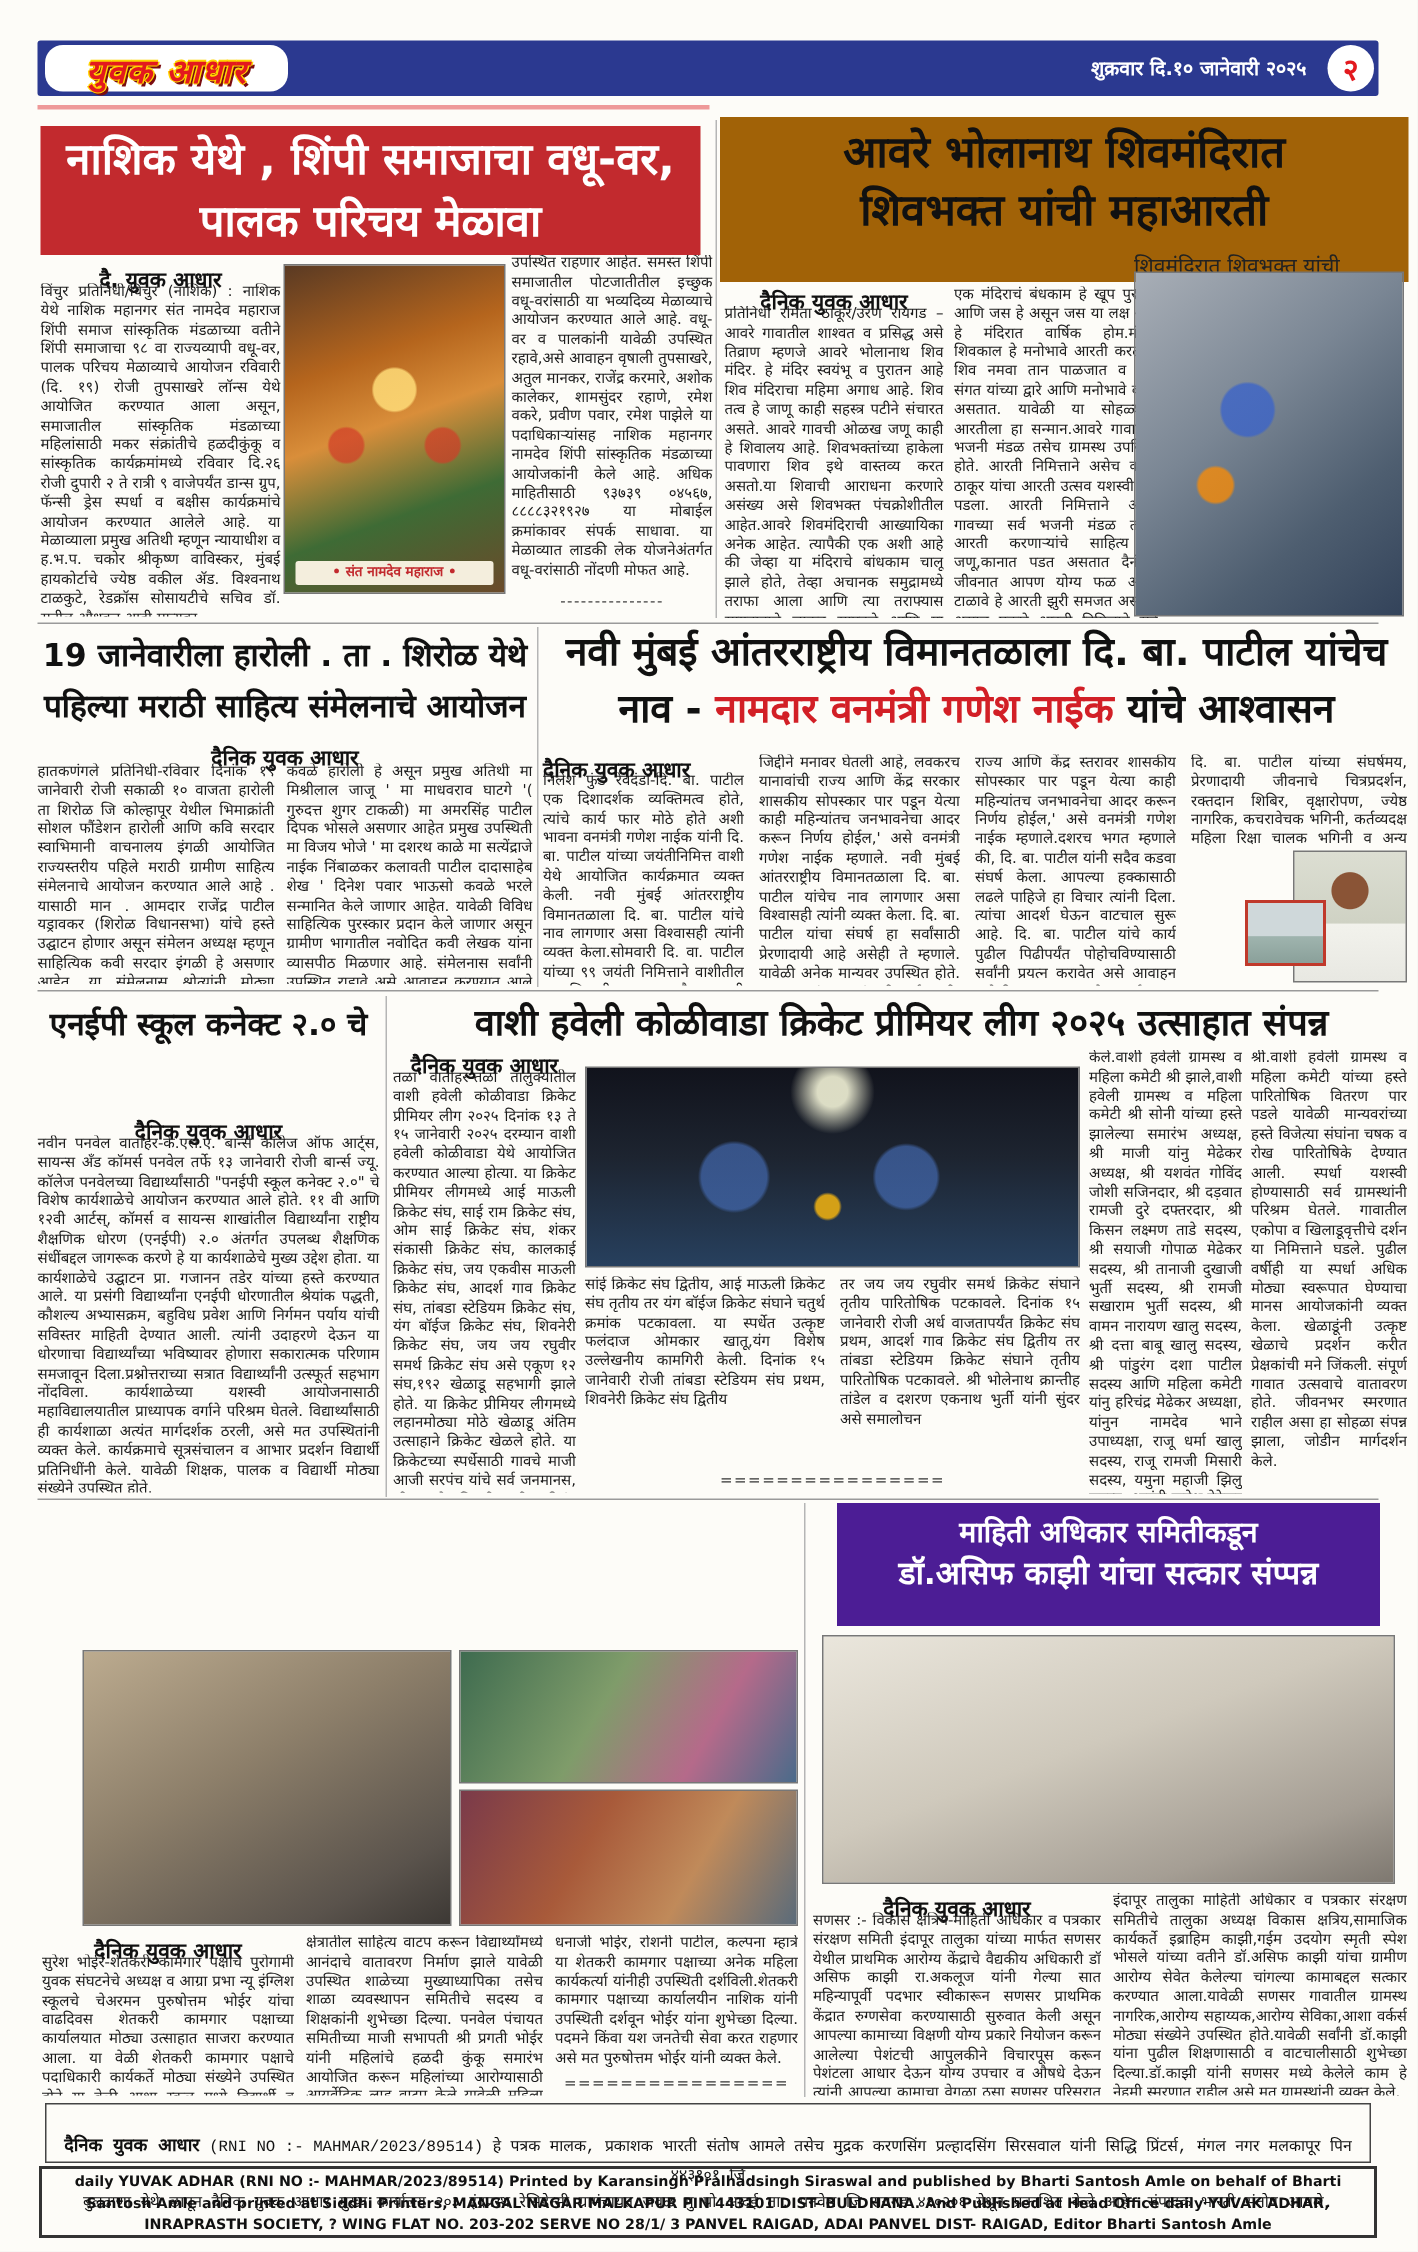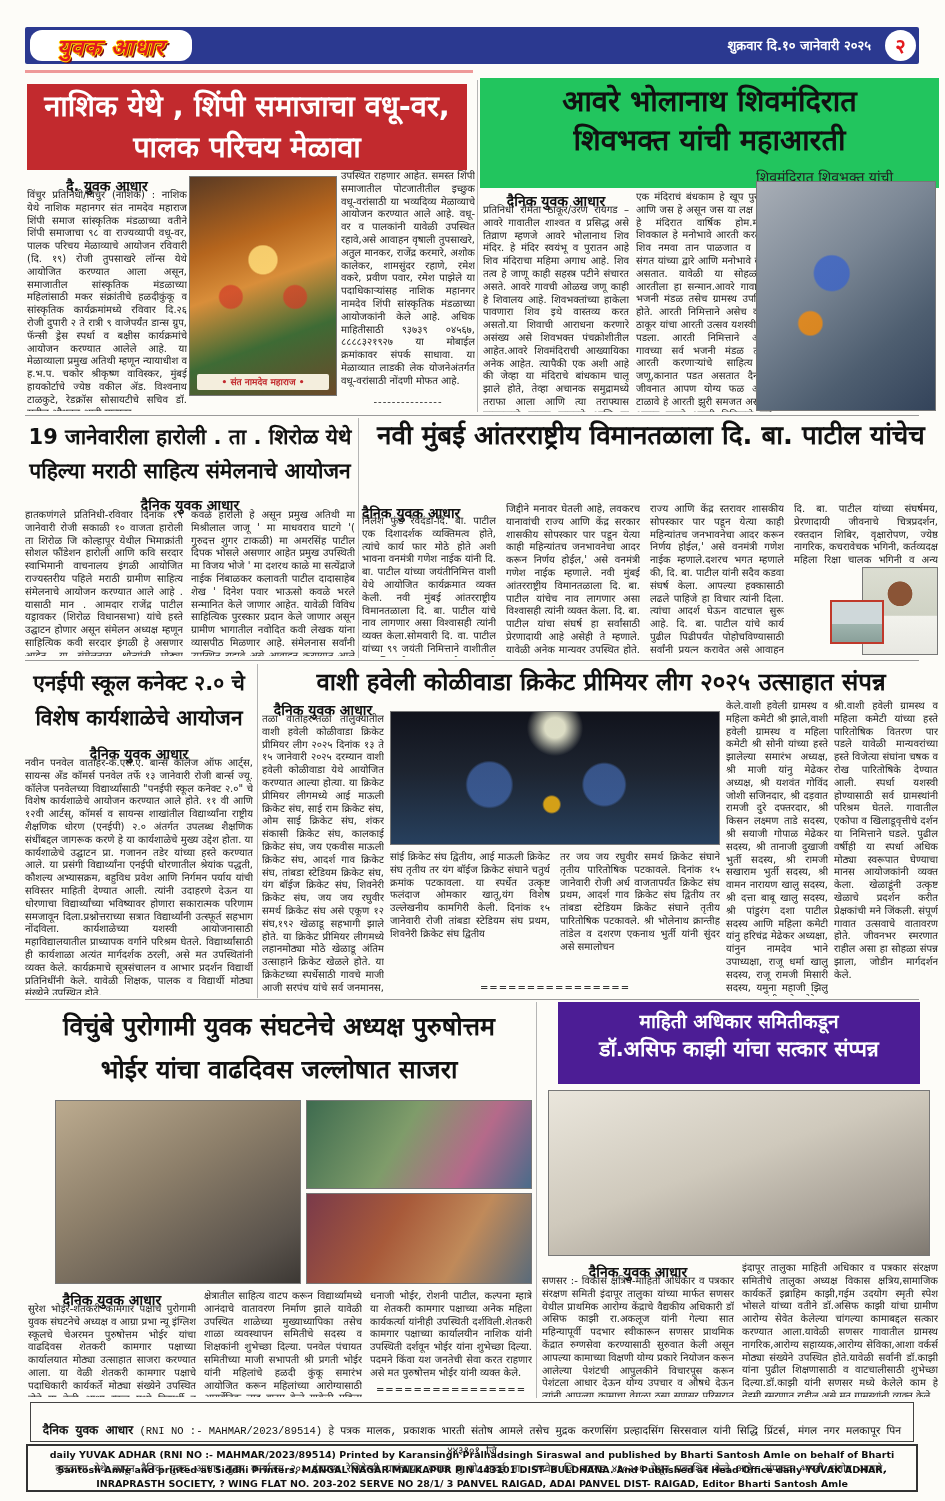--- a/index.html
+++ b/index.html
@@ -29,21 +29,21 @@
     font-size:29px; font-weight:800; text-align:center; line-height:1.4; padding-top:2px; }
   .a1-capstrip { position:absolute; left:7px; right:7px; bottom:5px; height:16px; background:#f4eedd; color:#c22a2e;
     font-size:9px; font-weight:700; text-align:center; line-height:16px; border-radius:2px; }
   .p-namdev { background:
     radial-gradient(circle at 50% 38%, rgba(255,220,120,.85) 0 9%, transparent 10%),
     radial-gradient(circle at 28% 55%, rgba(210,60,40,.7) 0 7%, transparent 8%),
     radial-gradient(circle at 72% 55%, rgba(210,60,40,.7) 0 7%, transparent 8%),
     linear-gradient(160deg,#5a3a23 0%,#b5651d 30%,#d98e3a 48%,#3e6b35 72%,#6b4a2a 100%); }
 
   
-  .a2-cream { position:absolute; left:480px; top:78px; width:459px; height:110px; background:#22c55e; }
+  .a2-cream { position:absolute; left:480px; top:78px; width:459px; height:110px; background:#a16207; }
   .a2-head { position:absolute; left:0; top:4px; width:100%; color:#111; font-size:29px; font-weight:800; text-align:center; line-height:1.35; }
   .p-aarti { background:
     radial-gradient(circle at 30% 62%, rgba(255,140,0,.75) 0 6%, transparent 7%),
     radial-gradient(circle at 42% 40%, rgba(60,100,200,.8) 0 10%, transparent 11%),
     linear-gradient(140deg,#a8aeb6 0%,#7a8694 40%,#4e5e70 72%,#33435a 100%); }
 
   
   .h-black { position:absolute; color:#111; font-weight:800; text-align:center; }
   .red-sp { color:#d21f26; }
 
@@ -119,56 +119,52 @@
     <div>पहिल्या मराठी साहित्य संमेलनाचे आयोजन</div>
   </div>
   <div class="abs byline" style="left:25px; top:495px; width:330px;">दैनिक युवक आधार</div>
   <div class="abs col" style="left:25px; top:509px; width:158px; height:147px;">हातकणंगले प्रतिनिधी-रविवार दिनांक १९ जानेवारी रोजी सकाळी १० वाजता  हारोली ता शिरोळ जि कोल्हापूर येथील भिमाक्रांती सोशल फौंडेशन हारोली आणि कवि सरदार स्वाभिमानी वाचनालय इंगळी आयोजित राज्यस्तरीय पहिले मराठी ग्रामीण साहित्य संमेलनाचे आयोजन करण्यात आले आहे . यासाठी मान . आमदार राजेंद्र पाटील यड्रावकर (शिरोळ विधानसभा) यांचे हस्ते उद्घाटन होणार असून संमेलन अध्यक्ष म्हणून साहित्यिक कवी सरदार इंगळी हे असणार आहेत. या संमेलनास श्रोत्यांनी मोठ्या संख्येने उपस्थित राहावे असे आवाहन आयोजकांनी केले आहे.</div>
   <div class="abs col" style="left:191px; top:509px; width:164px; height:147px;">कवळे हारोली हे असून प्रमुख अतिथी मा मिश्रीलाल जाजू ' मा माधवराव घाटगे '( गुरुदत्त शुगर टाकळी) मा अमरसिंह पाटील दिपक भोसले असणार आहेत प्रमुख उपस्थिती मा विजय भोजे ' मा दशरथ काळे मा सत्येंद्राजे नाईक निंबाळकर कलावती पाटील दादासाहेब शेख ' दिनेश पवार भाऊसो कवळे भरले सन्मानित केले जाणार आहेत. यावेळी विविध साहित्यिक पुरस्कार प्रदान केले जाणार असून ग्रामीण भागातील नवोदित कवी लेखक यांना व्यासपीठ मिळणार आहे. संमेलनास सर्वांनी उपस्थित राहावे असे आवाहन करण्यात आले आहे.</div>
 
   <div class="vline" style="left:358px; top:418px; height:240px;"></div>
 
   <div class="h-black" style="left:362px; top:417px; width:578px; font-size:26px; line-height:1.45;">
     <div>नवी मुंबई आंतरराष्ट्रीय विमानतळाला दि. बा. पाटील यांचेच</div>
+    <div><span>नाव - </span><span class="red-sp">नामदार वनमंत्री गणेश नाईक</span><span> यांचे आश्वासन</span></div>
   </div>
   <div class="abs byline" style="left:362px; top:503px; width:134px; text-align:left;">दैनिक युवक आधार</div>
   <div class="abs col" style="left:362px; top:515px; width:134px; height:142px;">निलेश फुंडे रेवदंडा-दि. बा. पाटील एक दिशादर्शक व्यक्तिमत्व होते, त्यांचे कार्य फार मोठे होते अशी भावना वनमंत्री गणेश नाईक यांनी दि. बा. पाटील यांच्या जयंतीनिमित्त वाशी येथे आयोजित कार्यक्रमात व्यक्त केली. नवी मुंबई आंतरराष्ट्रीय विमानतळाला दि. बा. पाटील यांचे नाव लागणार असा विश्वासही त्यांनी व्यक्त केला.सोमवारी दि. वा. पाटील यांच्या ९९ जयंती निमित्ताने वाशीतील छ. शिवाजी महाराज चौकात नवी मुंबई पुनर्वसन सामाजिक संस्थेच्या वतीने आयोजित कार्यक्रमात ते बोलत होते. 'नवी मुंबई आंतरराष्ट्रीय विमानतळाला दि. बां.चे नाव लागावे हा मला विश्वास आहे. कारण न्यायालय राजकड हे सर्वांचे निर्णय घेतले आहे, लवकरच यानावांची</div>
   <div class="abs col" style="left:506px; top:503px; width:134px; height:154px;">जिद्दीने मनावर घेतली आहे, लवकरच यानावांची राज्य आणि केंद्र सरकार शासकीय सोपस्कार पार पडून येत्या काही महिन्यांतच जनभावनेचा आदर करून निर्णय होईल,' असे वनमंत्री गणेश नाईक म्हणाले. नवी मुंबई आंतरराष्ट्रीय विमानतळाला दि. बा. पाटील यांचेच नाव लागणार असा विश्वासही त्यांनी व्यक्त केला. दि. बा. पाटील यांचा संघर्ष हा सर्वांसाठी प्रेरणादायी आहे असेही ते म्हणाले. यावेळी अनेक मान्यवर उपस्थित होते. प्रकल्पग्रस्तांच्या प्रश्नांवरही चर्चा झाली.</div>
   <div class="abs col" style="left:650px; top:503px; width:134px; height:154px;">राज्य आणि केंद्र स्तरावर शासकीय सोपस्कार पार पडून येत्या काही महिन्यांतच जनभावनेचा आदर करून निर्णय होईल,' असे वनमंत्री गणेश नाईक म्हणाले.दशरच भगत म्हणाले की, दि. बा. पाटील यांनी सदैव कडवा संघर्ष केला. आपल्या हक्कासाठी लढले पाहिजे हा विचार त्यांनी दिला. त्यांचा आदर्श घेऊन वाटचाल सुरू आहे. दि. बा. पाटील यांचे कार्य पुढील पिढीपर्यंत पोहोचविण्यासाठी सर्वांनी प्रयत्न करावेत असे आवाहन यावेळी करण्यात आले. कार्यक्रमास नागरिक मोठ्या संख्येने उपस्थित होते.</div>
   <div class="abs col" style="left:794px; top:503px; width:144px; height:62px;">दि. बा. पाटील यांच्या संघर्षमय, प्रेरणादायी जीवनाचे चित्रप्रदर्शन, रक्तदान शिबिर, वृक्षारोपण, ज्येष्ठ नागरिक, कचरावेचक भगिनी, कर्तव्यदक्ष महिला रिक्षा चालक भगिनी व अन्य उल्लेखनीय सामाजिक योगदान देणाऱ्या व्यक्तींचा सन्मान,प्रणपेढे लोकार्पण असे विविध सामाजिक उपक्रम घेण्यात आले.</div>
   <div class="photo p-naik" style="left:862px; top:567px; width:76px; height:88px;"></div>
   <div class="photo p-sea" style="left:830px; top:600px; width:54px; height:44px;"></div>
 
   <div class="hline" style="top:660px;"></div>
   <div class="vline" style="left:257px; top:664px; height:334px;"></div>
 
   <div class="h-black" style="left:25px; top:666px; width:228px; font-size:21px; line-height:1.65;">
     <div>एनईपी स्कूल कनेक्ट २.० चे</div>
-    <div>विशेष कार्यशाळेचे आयोजन</div>
   </div>
   <div class="abs byline" style="left:25px; top:744px; width:228px;">दैनिक युवक आधार</div>
   <div class="abs col" style="left:25px; top:757px; width:228px; height:238px;">नवीन पनवेल वार्ताहर-के.एस.ए. बार्न्स कॉलेज ऑफ आर्ट्स, सायन्स अँड कॉमर्स पनवेल तर्फे १३ जानेवारी रोजी बार्न्स ज्यू. कॉलेज पनवेलच्या विद्यार्थ्यांसाठी "पनईपी स्कूल कनेक्ट २.०" चे विशेष कार्यशाळेचे आयोजन करण्यात आले होते. ११ वी आणि १२वी आर्टस्, कॉमर्स व सायन्स शाखांतील विद्यार्थ्यांना राष्ट्रीय शैक्षणिक धोरण (एनईपी) २.० अंतर्गत उपलब्ध शैक्षणिक संधींबद्दल जागरूक करणे हे या कार्यशाळेचे मुख्य उद्देश होता. या कार्यशाळेचे उद्घाटन प्रा. गजानन तडेर यांच्या हस्ते करण्यात आले. या प्रसंगी विद्यार्थ्यांना एनईपी धोरणातील श्रेयांक पद्धती, कौशल्य अभ्यासक्रम, बहुविध प्रवेश आणि निर्गमन पर्याय यांची सविस्तर माहिती देण्यात आली. त्यांनी उदाहरणे देऊन या धोरणाचा विद्यार्थ्यांच्या भविष्यावर होणारा सकारात्मक परिणाम समजावून दिला.प्रश्नोत्तराच्या सत्रात विद्यार्थ्यांनी उत्स्फूर्त सहभाग नोंदविला. कार्यशाळेच्या यशस्वी आयोजनासाठी महाविद्यालयातील प्राध्यापक वर्गाने परिश्रम घेतले. विद्यार्थ्यांसाठी ही कार्यशाळा अत्यंत मार्गदर्शक ठरली, असे मत उपस्थितांनी व्यक्त केले. कार्यक्रमाचे सूत्रसंचालन व आभार प्रदर्शन विद्यार्थी प्रतिनिधींनी केले. यावेळी शिक्षक, पालक व विद्यार्थी मोठ्या संख्येने उपस्थित होते.</div>
 
   <div class="h-black" style="left:262px; top:664px; width:678px; font-size:24px;">वाशी हवेली कोळीवाडा क्रिकेट प्रीमियर लीग २०२५ उत्साहात संपन्न</div>
   <div class="abs byline" style="left:262px; top:700px; width:122px;">दैनिक युवक आधार</div>
   <div class="abs col" style="left:262px; top:713px; width:122px; height:282px;">तळा वार्ताहर-तळा तालुक्यातील वाशी हवेली कोळीवाडा क्रिकेट प्रीमियर लीग २०२५ दिनांक १३ ते १५ जानेवारी २०२५ दरम्यान वाशी हवेली कोळीवाडा येथे आयोजित करण्यात आल्या होत्या. या क्रिकेट प्रीमियर लीगमध्ये आई माऊली क्रिकेट संघ, साई राम क्रिकेट संघ, ओम साई क्रिकेट संघ, शंकर संकासी क्रिकेट संघ, कालकाई क्रिकेट संघ, जय एकवीस माऊली क्रिकेट संघ, आदर्श गाव क्रिकेट संघ, तांबडा स्टेडियम क्रिकेट संघ, यंग बॉईज क्रिकेट संघ, शिवनेरी क्रिकेट संघ, जय जय रघुवीर समर्थ क्रिकेट संघ असे एकूण १२ संघ,१९२ खेळाडू सहभागी झाले होते. या क्रिकेट प्रीमियर लीगमध्ये लहानमोठ्या मोठे खेळाडू अंतिम उत्साहाने क्रिकेट खेळले होते. या क्रिकेटच्या स्पर्धेसाठी गावचे माजी आजी सरपंच यांचे सर्व जनमानस, श्री म्हात्रे निवारी, श्री हरिचंद्र मिसारी, श्री रामनाथ भुर्ती यांनी परिश्रम घेतले म्हणून या स्पर्धा खेळीमेळीच्या वातावरणात पार पडल्या. या सामन्याचे उद्घाटन स ठरा कुटुंबह यांच्या हस्ते करण्यात आले.दिनांक १३ जानेवारी रोजी झालेल्या क्रिकेट स्पर्धेत जय जय रघुवीर समर्थ क्रिकेट संघ प्रथम, ओम</div>
   <div class="photo p-cricket" style="left:390px; top:711px; width:330px; height:134px;"></div>
   <div class="abs col" style="left:390px; top:851px; width:160px; height:128px;">सांई क्रिकेट संघ द्वितीय, आई माऊली क्रिकेट संघ तृतीय तर यंग बॉईज क्रिकेट संघाने चतुर्थ क्रमांक पटकावला. या स्पर्धेत उत्कृष्ट फलंदाज ओमकार खातू,यंग विशेष उल्लेखनीय कामगिरी केली. दिनांक १५ जानेवारी रोजी तांबडा स्टेडियम संघ प्रथम, शिवनेरी क्रिकेट संघ द्वितीय</div>
   <div class="abs col" style="left:560px; top:851px; width:160px; height:128px;">तर जय जय रघुवीर समर्थ क्रिकेट संघाने तृतीय पारितोषिक पटकावले. दिनांक १५ जानेवारी रोजी अर्ध वाजतापर्यंत क्रिकेट संघ प्रथम, आदर्श गाव क्रिकेट संघ द्वितीय तर तांबडा स्टेडियम क्रिकेट संघाने तृतीय पारितोषिक पटकावले. श्री भोलेनाथ क्रान्तीह तांडेल व दशरण एकनाथ भुर्ती यांनी सुंदर असे समालोचन</div>
   <div class="abs sep" style="left:390px; top:982px; width:330px;">================</div>
   <div class="abs col" style="left:726px; top:700px; width:102px; height:296px;">केले.वाशी हवेली ग्रामस्थ व महिला कमेटी श्री झाले,वाशी हवेली ग्रामस्थ व महिला कमेटी श्री सोनी यांच्या हस्ते झालेल्या समारंभ अध्यक्ष, श्री माजी यांनु मेढेकर अध्यक्ष, श्री यशवंत गोविंद जोशी सजिनदार, श्री दड़वात रामजी दुरे दफ्तरदार, श्री किसन लक्ष्मण ताडे सदस्य, श्री सयाजी गोपाळ मेढेकर सदस्य, श्री तानाजी दुखाजी भुर्ती सदस्य, श्री रामजी सखाराम भुर्ती सदस्य, श्री वामन नारायण खालु सदस्य, श्री दत्ता बाबू खालु सदस्य, श्री पांडुरंग दशा पाटील सदस्य आणि महिला कमेटी यांनु हरिचंद्र मेढेकर अध्यक्षा, यांनुन नामदेव भाने उपाध्यक्षा, राजू धर्मा खालु सदस्य, राजू रामजी मिसारी सदस्य, यमुना महाजी झिलु सदस्य, आनंदी नागेश वेठेकर सदस्य, सविता ताडूकर सदस्य, संगीता लक्ष्मण दुरे सदस्य, भारती गोंजी तांडेल सदस्य, इथु यांचा भुर्ती सदस्य,आदींनी उत्तम आयोजनासाठी परिश्रम घेतले.</div>
   <div class="abs col" style="left:834px; top:700px; width:104px; height:296px;">श्री.वाशी हवेली ग्रामस्थ व महिला कमेटी यांच्या हस्ते पारितोषिक वितरण पार पडले यावेळी मान्यवरांच्या हस्ते विजेत्या संघांना चषक व रोख पारितोषिके देण्यात आली. स्पर्धा यशस्वी होण्यासाठी सर्व ग्रामस्थांनी परिश्रम घेतले. गावातील एकोपा व खिलाडूवृत्तीचे दर्शन या निमित्ताने घडले. पुढील वर्षीही या स्पर्धा अधिक मोठ्या स्वरूपात घेण्याचा मानस आयोजकांनी व्यक्त केला. खेळाडूंनी उत्कृष्ट खेळाचे प्रदर्शन करीत प्रेक्षकांची मने जिंकली. संपूर्ण गावात उत्सवाचे वातावरण होते. जीवनभर स्मरणात राहील असा हा सोहळा संपन्न झाला, जोडीन मार्गदर्शन केले.</div>
 
   <div class="hline" style="top:999px;"></div>
   <div class="vline" style="left:536px; top:1002px; height:396px;"></div>
 
-  <div class="h-black" style="left:25px; top:1006px; width:508px; font-size:25px; line-height:1.7;">
-    <div>विचुंबे पुरोगामी युवक संघटनेचे अध्यक्ष पुरुषोत्तम</div>
-    <div>भोईर यांचा वाढदिवस जल्लोषात साजरा</div>
-  </div>
   <div class="photo p-bhoirA" style="left:55px; top:1100px; width:246px; height:184px;"></div>
   <div class="photo p-bhoirB" style="left:306px; top:1100px; width:226px; height:89px;"></div>
   <div class="photo p-bhoirC" style="left:306px; top:1193px; width:226px; height:91px;"></div>
   <div class="abs byline" style="left:28px; top:1290px; width:168px;">दैनिक युवक आधार</div>
   <div class="abs col" style="left:28px; top:1303px; width:168px; height:94px;">सुरेश भोईर-शेतकरी कामगार पक्षाचे पुरोगामी युवक संघटनेचे अध्यक्ष व आग्रा प्रभा न्यू इंग्लिश स्कूलचे चेअरमन पुरुषोत्तम भोईर यांचा वाढदिवस शेतकरी कामगार पक्षाच्या कार्यालयात मोठ्या उत्साहात साजरा करण्यात आला. या वेळी शेतकरी कामगार पक्षाचे पदाधिकारी कार्यकर्ते मोठ्या संख्येने उपस्थित होते या वेळी आशा स्कूल मध्ये विद्यार्थी व शिक्षकांनी केक कापून मोठ्या उत्साहात वाढदिवस साजरा केला फळे व क्रीडा</div>
   <div class="abs col" style="left:204px; top:1290px; width:158px; height:107px;">क्षेत्रातील साहित्य वाटप करून विद्यार्थ्यांमध्ये आनंदाचे वातावरण निर्माण झाले यावेळी उपस्थित शाळेच्या मुख्याध्यापिका तसेच शाळा व्यवस्थापन समितीचे सदस्य व शिक्षकांनी शुभेच्छा दिल्या. पनवेल पंचायत समितीच्या माजी सभापती श्री प्रगती भोईर यांनी महिलांचे हळदी कुंकू समारंभ आयोजित करून महिलांच्या आरोग्यासाठी आयुर्वेदिक लाडू वाटप केले यावेळी महिला मोठ्या संख्येने उपस्थित होत्या</div>
   <div class="abs col" style="left:370px; top:1290px; width:162px; height:92px;">धनाजी भोईर, रोशनी पाटील, कल्पना म्हात्रे या शेतकरी कामगार पक्षाच्या अनेक महिला कार्यकर्त्या यांनीही उपस्थिती दर्शविली.शेतकरी कामगार पक्षाच्या कार्यालयीन नाशिक यांनी उपस्थिती दर्शवून भोईर यांना शुभेच्छा दिल्या. पदमने किंवा यश जनतेची सेवा करत राहणार असे मत पुरुषोत्तम भोईर यांनी व्यक्त केले.</div>
   <div class="abs sep" style="left:370px; top:1384px; width:162px;">================</div>
 
   <div class="a8-blue">

